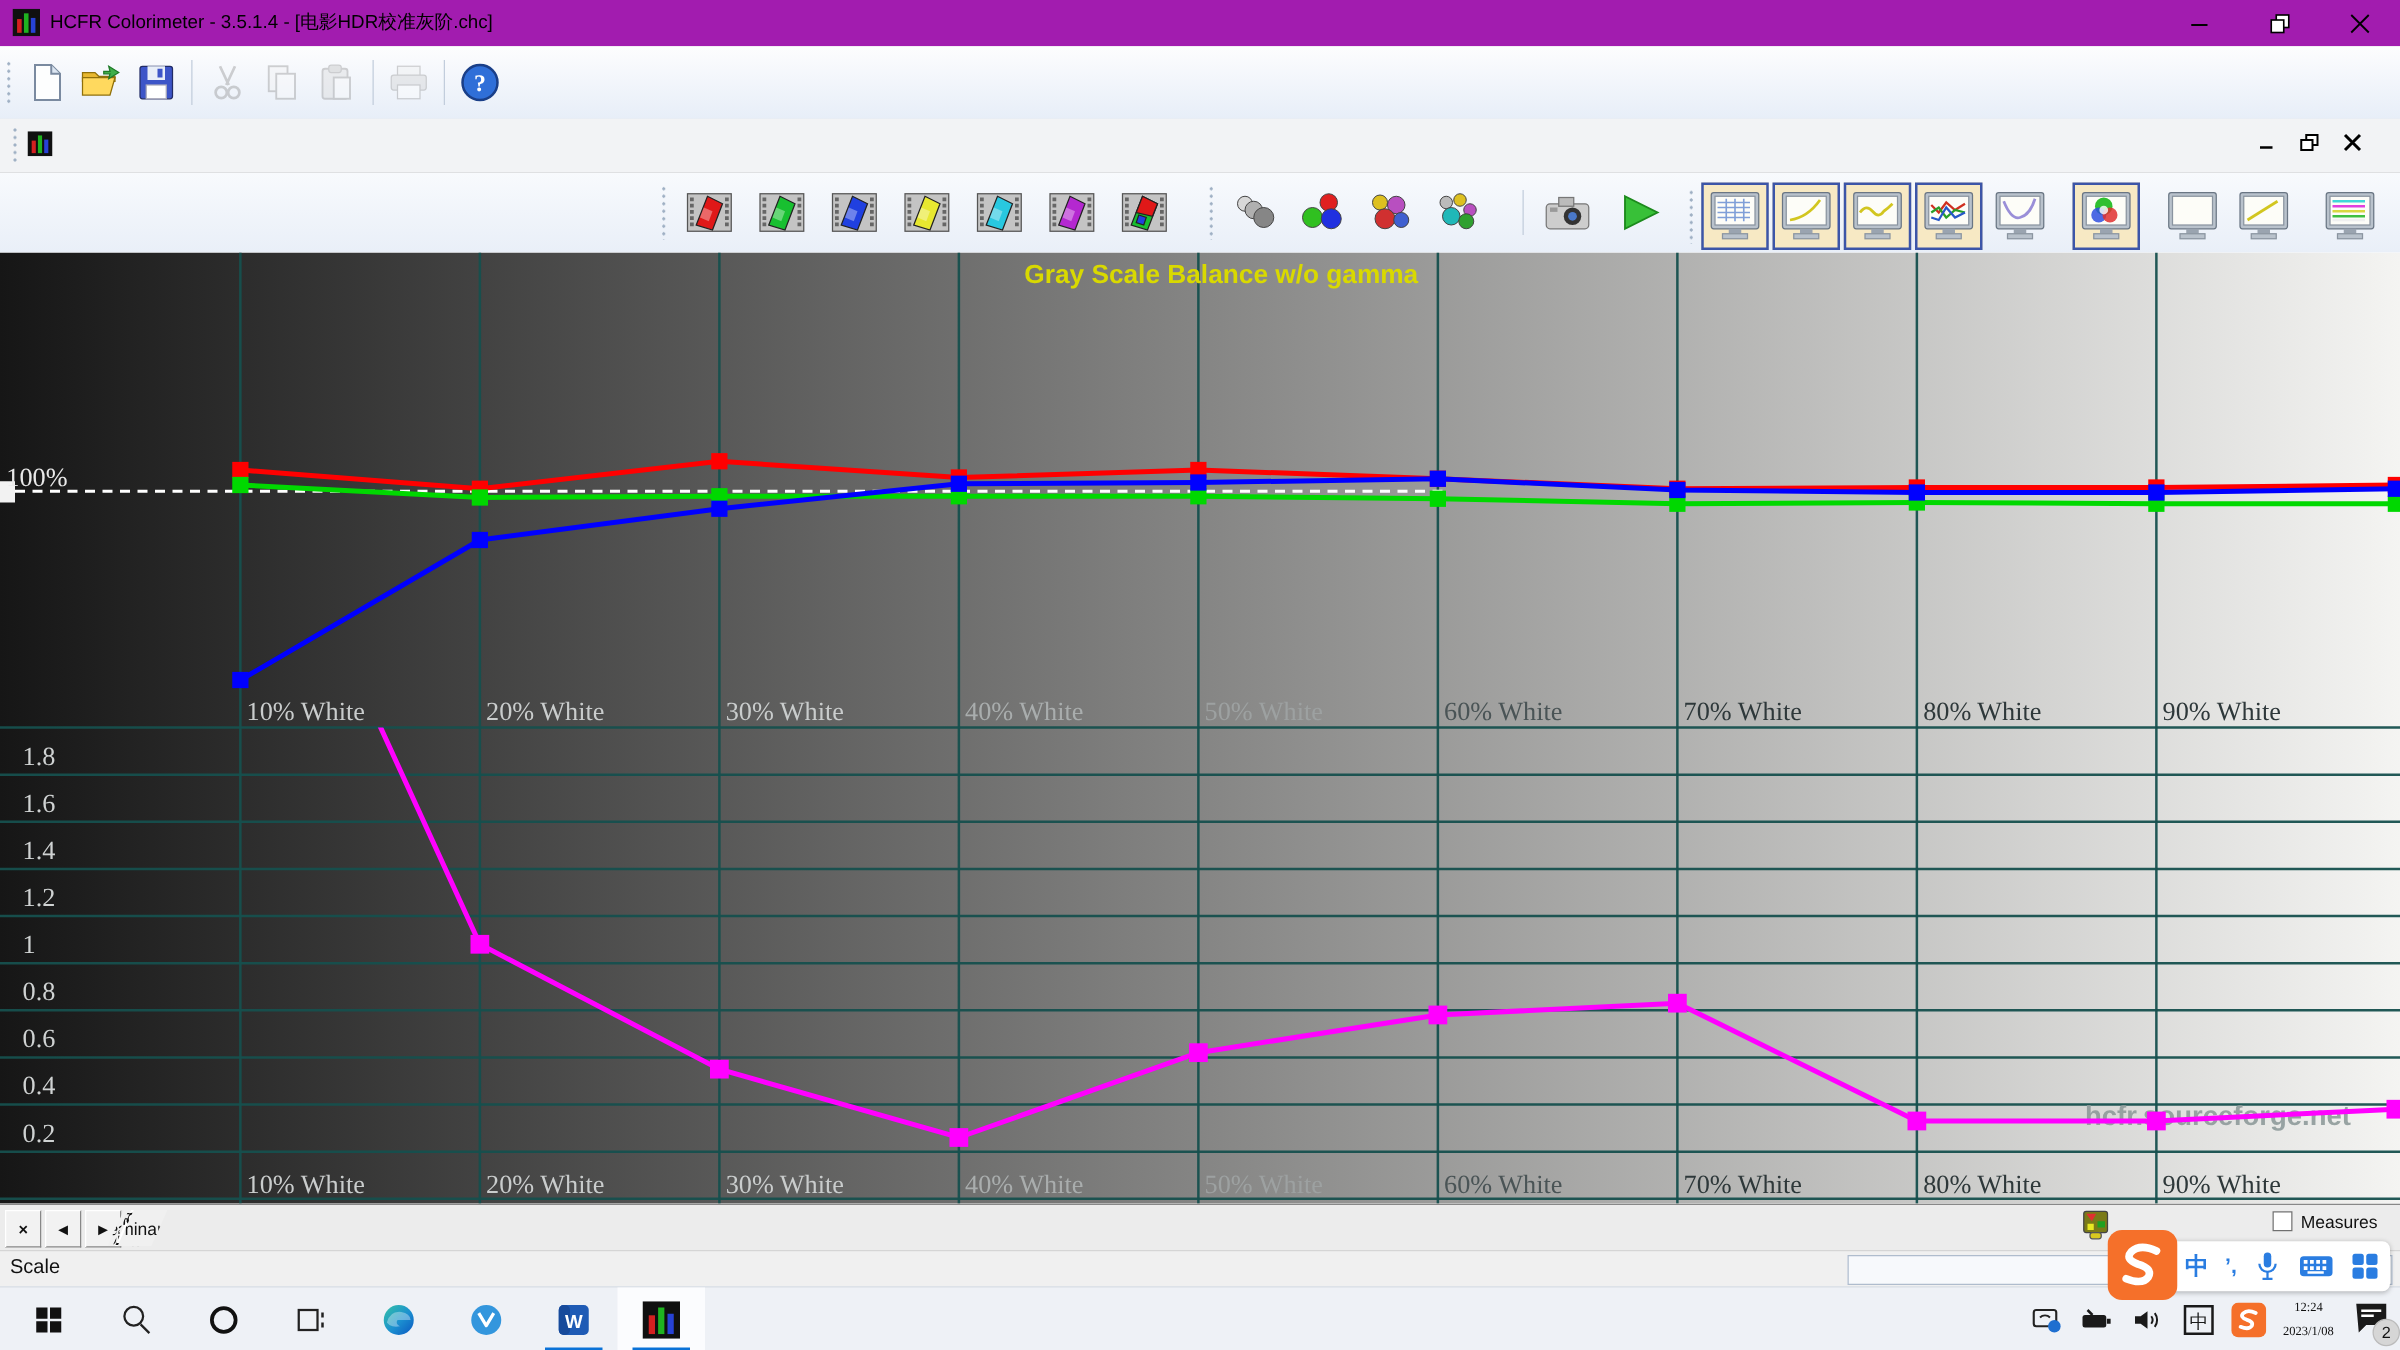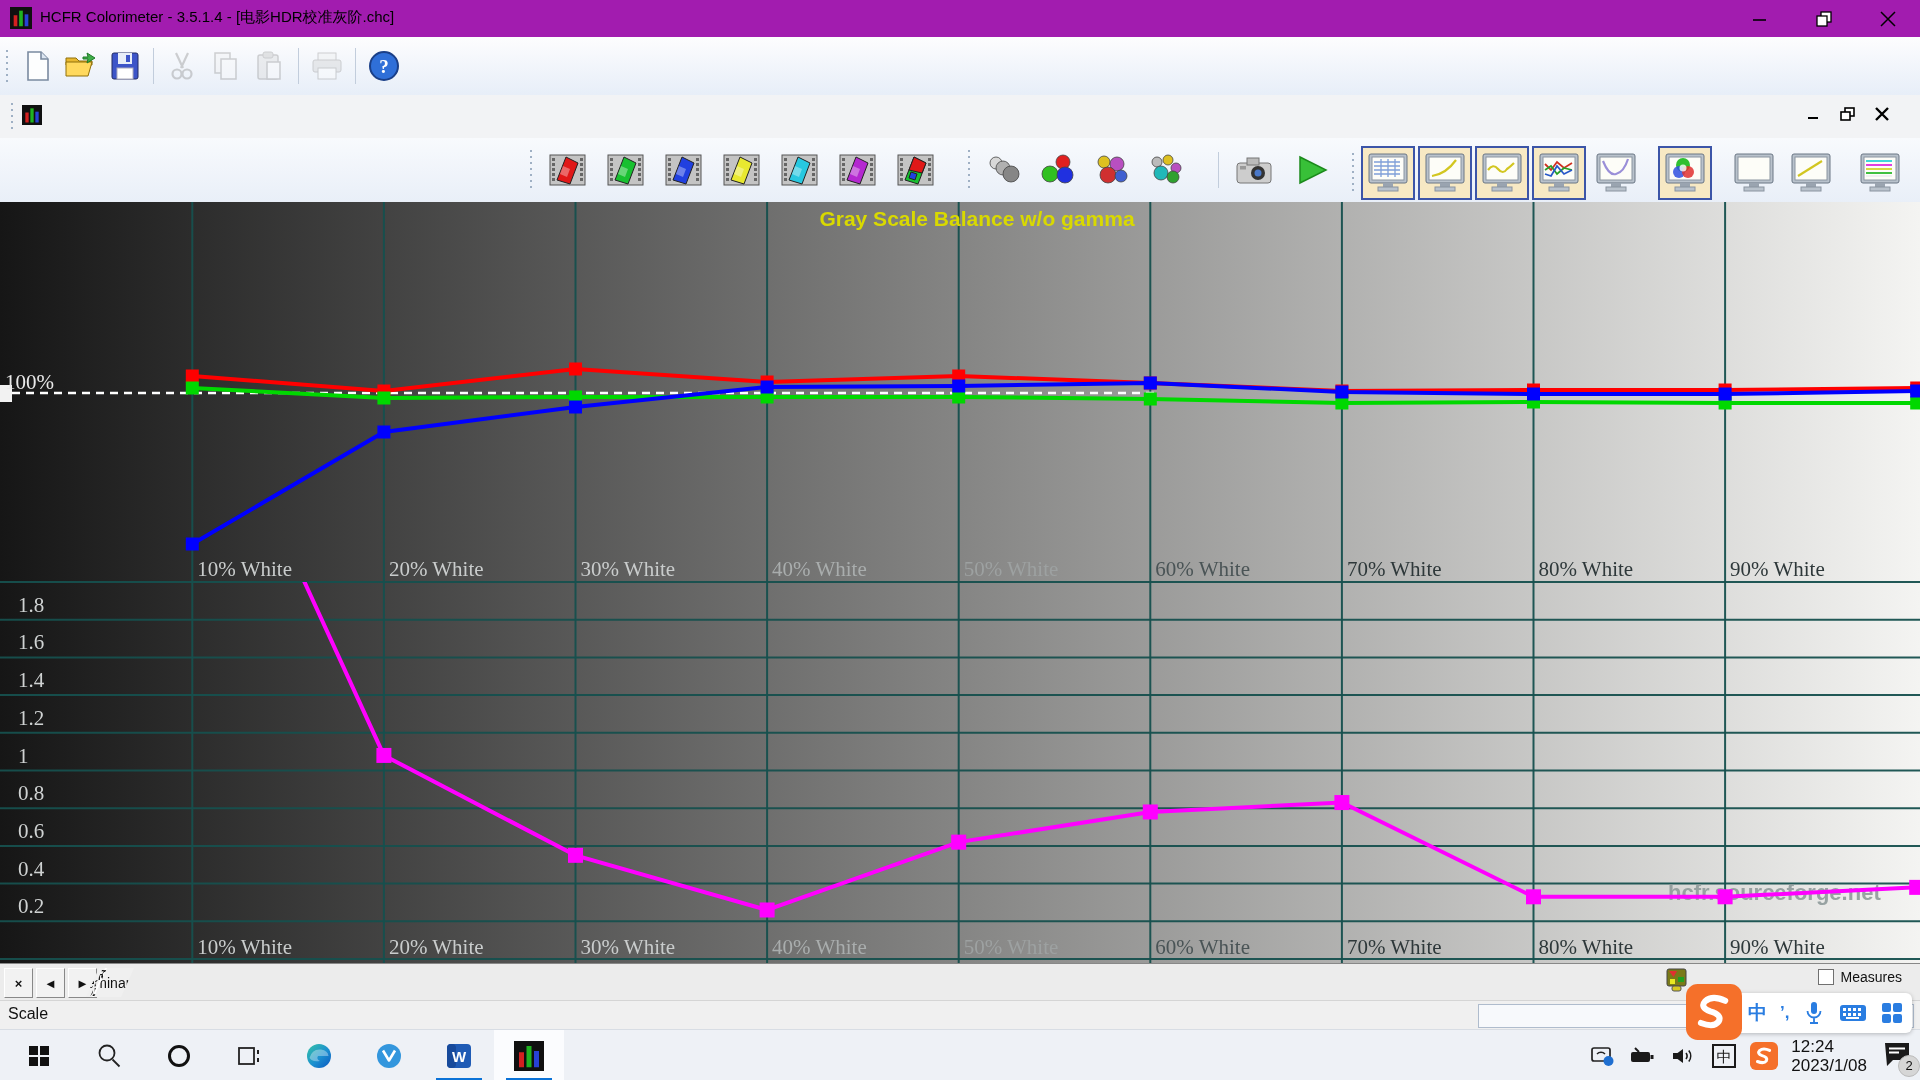--- a/index.html
+++ b/index.html
@@ -65,21 +65,21 @@
   #sogou .items{position:absolute;left:48px;top:0;height:40px;display:flex;align-items:center;gap:13px;}
   #sogou .zh{font-size:19px;font-weight:bold;color:#2a7de1;}
   #sogou .punct{font-size:17px;font-weight:bold;color:#2a7de1;}
   
   #taskbar{left:0;top:1029px;width:1920px;height:51px;background:#eef1f6;border-top:1px solid #d8dde4;z-index:5;}
   .tb-left{position:absolute;left:4px;top:0;height:51px;display:flex;}
   .tb-cell{width:70px;height:51px;display:flex;align-items:center;justify-content:center;position:relative;}
   .tb-cell.running:after{content:"";position:absolute;left:12px;right:12px;bottom:0;height:3px;background:#0a72d7;}
   .tb-cell.activeapp{background:#fbfcfe;}
   .tb-right{position:absolute;right:6px;top:0;height:51px;display:flex;align-items:center;gap:13px;}
-  .clock{text-align:left;font-size:17px;color:#111;line-height:19px;}
+  .clock{text-align:center;font-size:10px;color:#111;line-height:19px;font-family:Liberation Serif, serif;}
   .notif{position:relative;width:34px;height:34px;}
   .notif .badge{position:absolute;right:-6px;bottom:-4px;width:20px;height:20px;border-radius:50%;
      background:#d6d6d6;color:#111;font-size:13px;display:flex;align-items:center;justify-content:center;border:1px solid #bbb;}
   .icon{display:inline-flex;align-items:center;justify-content:center;}
 </style>
 </head>
 <body>
 
 <div id="stage">
 

